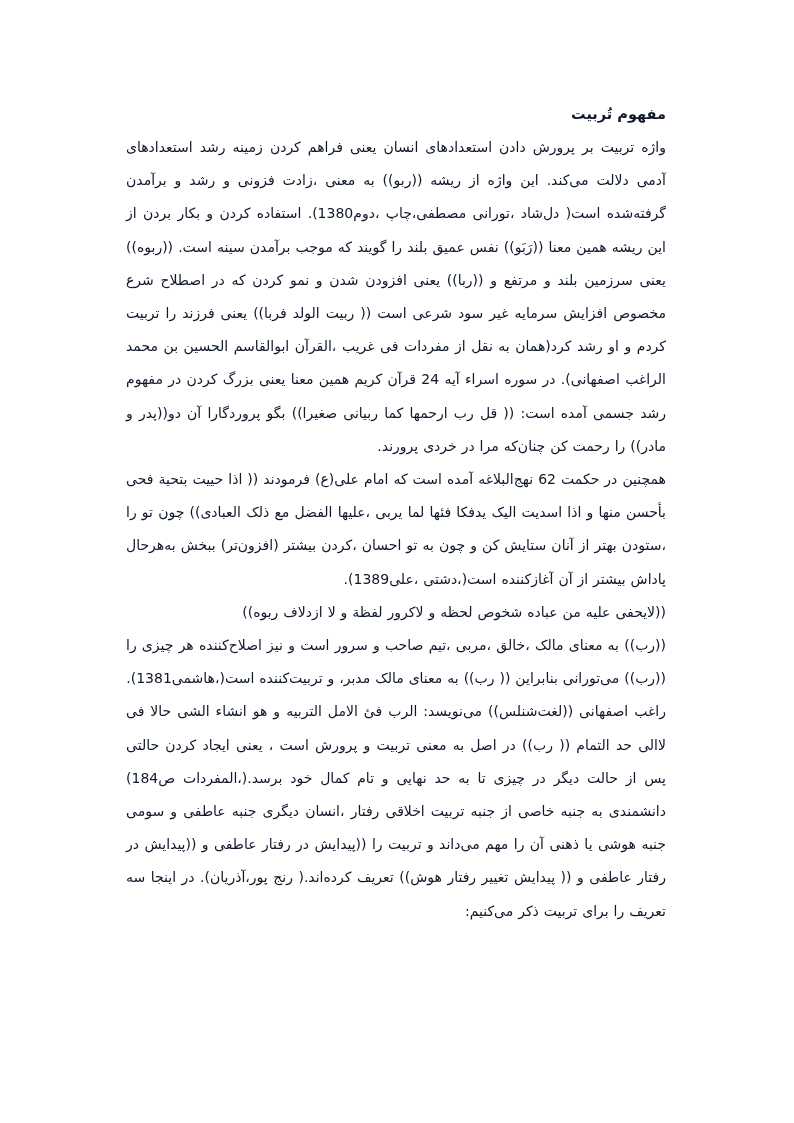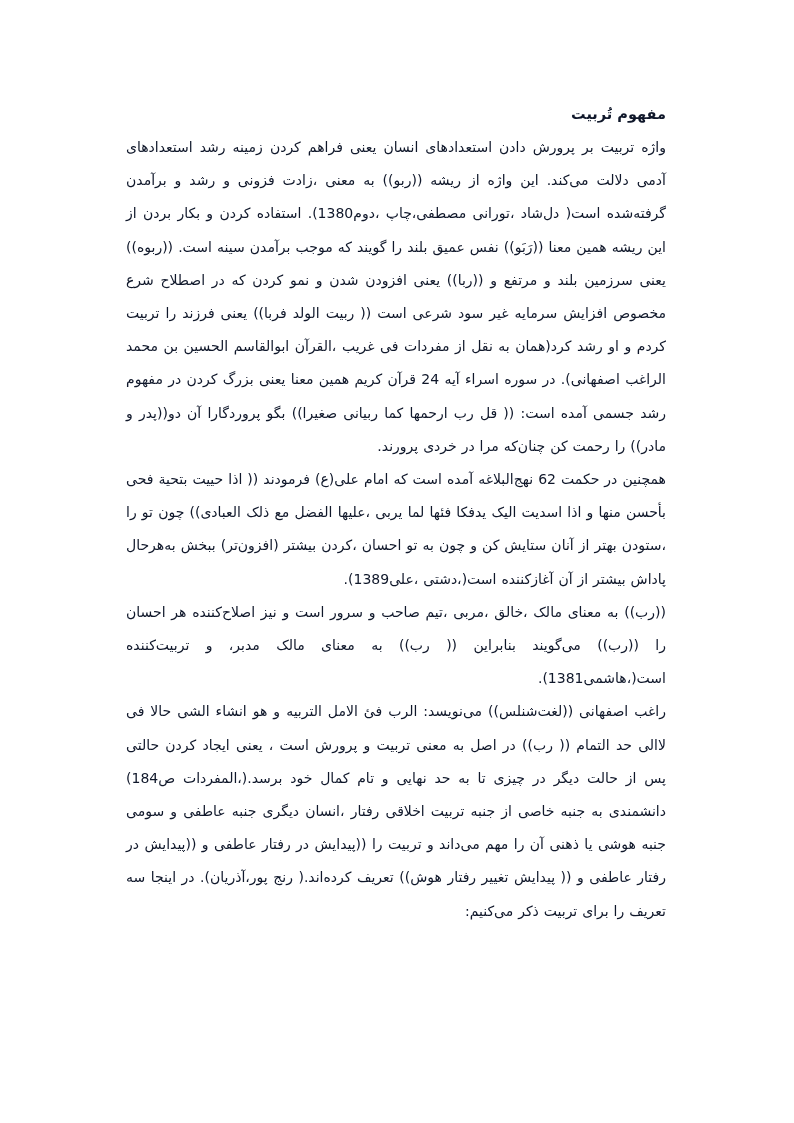--- a/index.html
+++ b/index.html
@@ -36,16 +36,17 @@
   }
 </style>
 </head>
 <body>
 
 <div class="page">
   <h1 class="doc-title">مفهوم تُربیت</h1>
   <div>
       <p class="para">واژه تربیت بر پرورش دادن استعدادهای انسان یعنی فراهم کردن زمینه رشد استعدادهای آدمی دلالت می‌کند. این واژه از ریشه ((ربو)) به معنی ،زادت فزونی و رشد و برآمدن گرفته‌شده است( دل‌شاد ،تورانی مصطفی،چاپ ،دوم1380). استفاده کردن و بکار بردن از این ریشه همین معنا ((رَبَو)) نفس عمیق بلند را گویند که موجب برآمدن سینه است. ((ربوه)) یعنی سرزمین بلند و مرتفع و ((ربا)) یعنی افزودن شدن و نمو کردن که در اصطلاح شرع مخصوص افزایش سرمایه غیر سود شرعی است (( ربیت الولد فربا)) یعنی فرزند را تربیت کردم و او رشد کرد(همان به نقل از مفردات فی غریب ،القرآن ابوالقاسم الحسین بن محمد الراغب اصفهانی). در سوره اسراء آیه 24 قرآن کریم همین معنا یعنی بزرگ کردن در مفهوم رشد جسمی آمده است: (( قل رب ارحمها کما ربیانی صغیرا)) بگو پروردگارا آن دو((پدر و مادر)) را رحمت کن چنان‌که مرا در خردی پرورند.</p>
       <p class="para">همچنین در حکمت 62 نهج‌البلاغه آمده است که امام علی(ع) فرمودند (( اذا حییت بتحیة فحی بأحسن منها و اذا اسدیت الیک یدفکا فئها لما یربی ،علیها الفضل مع ذلک العبادی)) چون تو را ،ستودن بهتر از آنان ستایش کن و چون به تو احسان ،کردن بیشتر (افزون‌تر) ببخش به‌هرحال پاداش بیشتر از آن آغازکننده است(،دشتی ،علی1389).</p>
-      <p class="para">((رب)) به معنای مالک ،خالق ،مربی ،تیم صاحب و سرور است و نیز اصلاح‌کننده هر احسان را ((رب)) می‌گویند بنابراین (( رب)) به معنای مالک مدبر، و تربیت‌کننده است(،هاشمی1381).</p>
+      <p class="para">((لایحفی علیه من عباده شخوص لحظه و لاکرور لفظة و لا ازدلاف ربوه))</p>
+      <p class="para">((رب)) به معنای مالک ،خالق ،مربی ،تیم صاحب و سرور است و نیز اصلاح‌کننده هر چیزی را ((رب)) می‌تورانی بنابراین (( رب)) به معنای مالک مدبر، و تربیت‌کننده است(،هاشمی1381).</p>
       <p class="para">راغب اصفهانی ((لغت‌شنلس)) می‌نویسد: الرب فئ الامل التربیه و هو انشاء الشی حالا فی لاالی حد التمام (( رب)) در اصل به معنی تربیت و پرورش است ، یعنی ایجاد کردن حالتی پس از حالت دیگر در چیزی تا به حد نهایی و تام کمال خود برسد.(،المفردات ص184) دانشمندی به جنبه خاصی از جنبه تربیت اخلاقی رفتار ،انسان دیگری جنبه عاطفی و سومی جنبه هوشی یا ذهنی آن را مهم می‌داند و تربیت را ((پیدایش در رفتار عاطفی و ((پیدایش در رفتار عاطفی و (( پیدایش تغییر رفتار هوش)) تعریف کرده‌اند.( رنج پور،آذریان). در اینجا سه تعریف را برای تربیت ذکر می‌کنیم:</p>
     </div>
 </div>
 
 </body></html>

